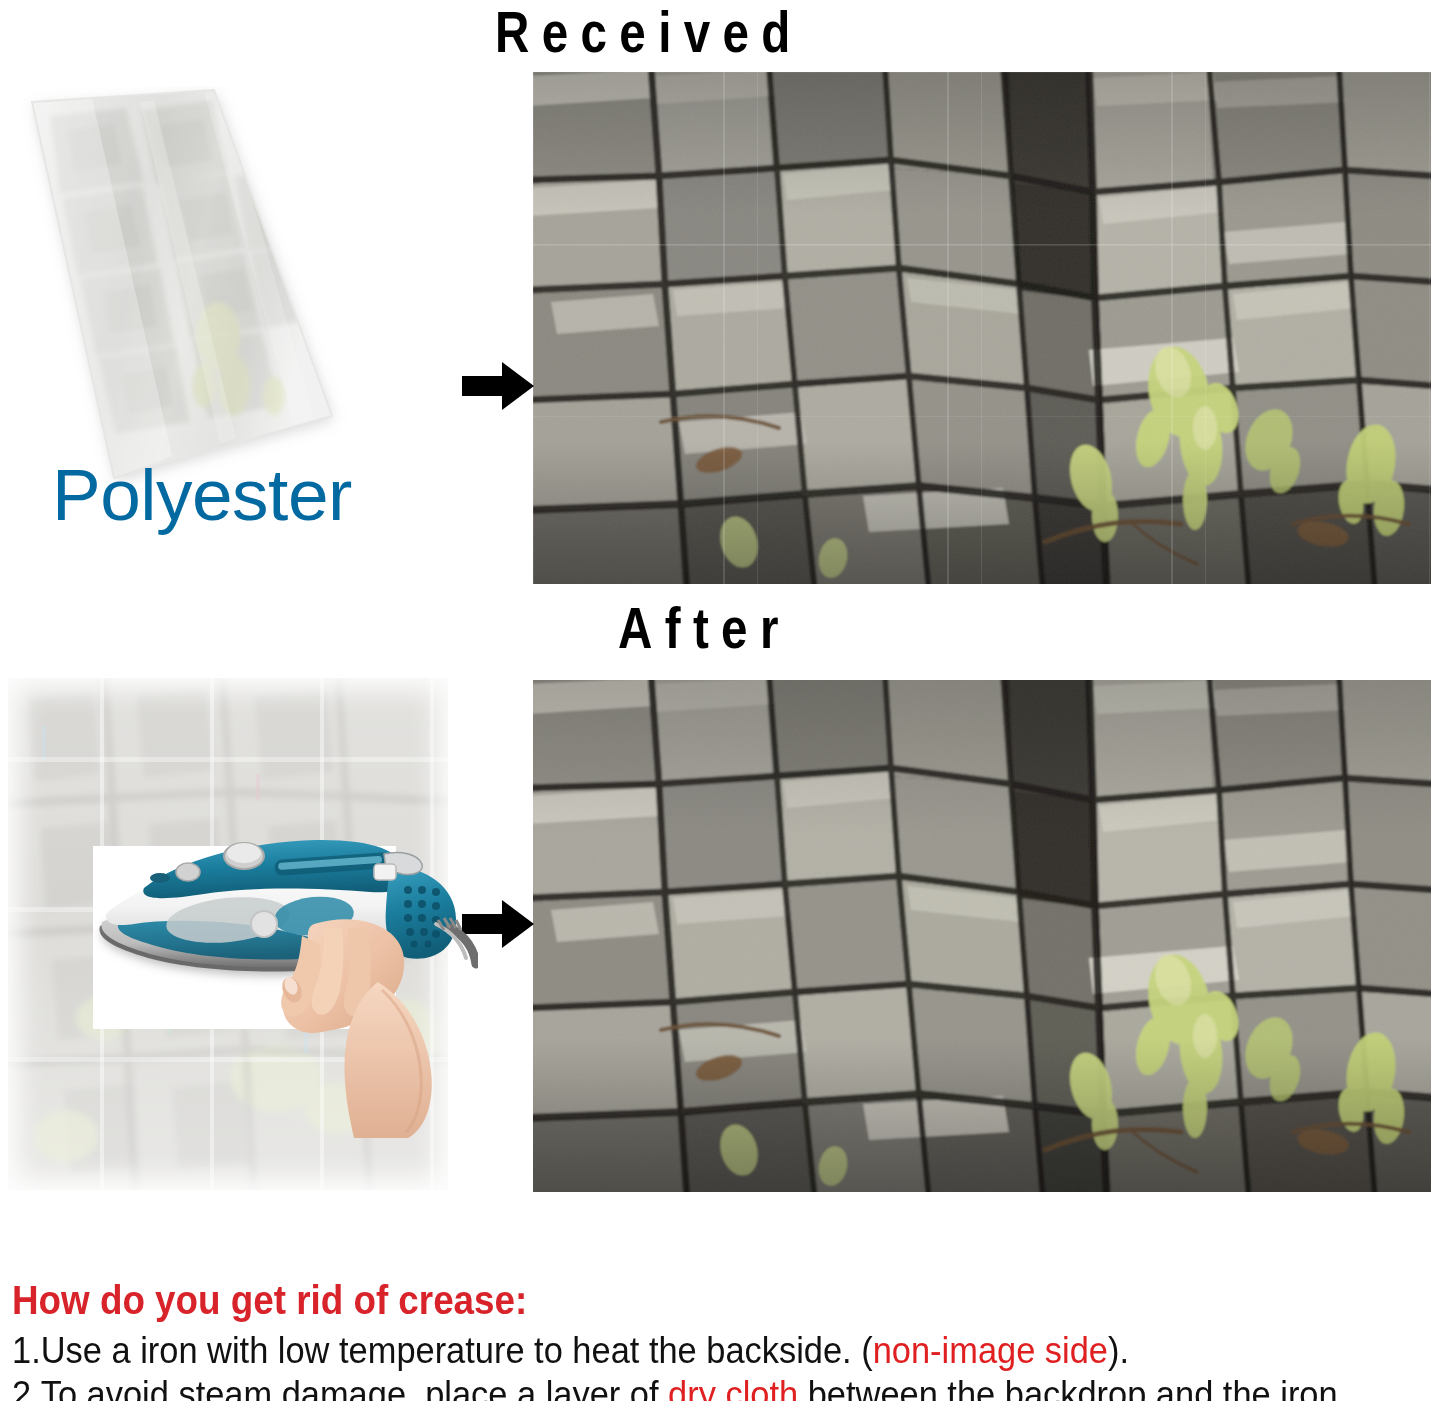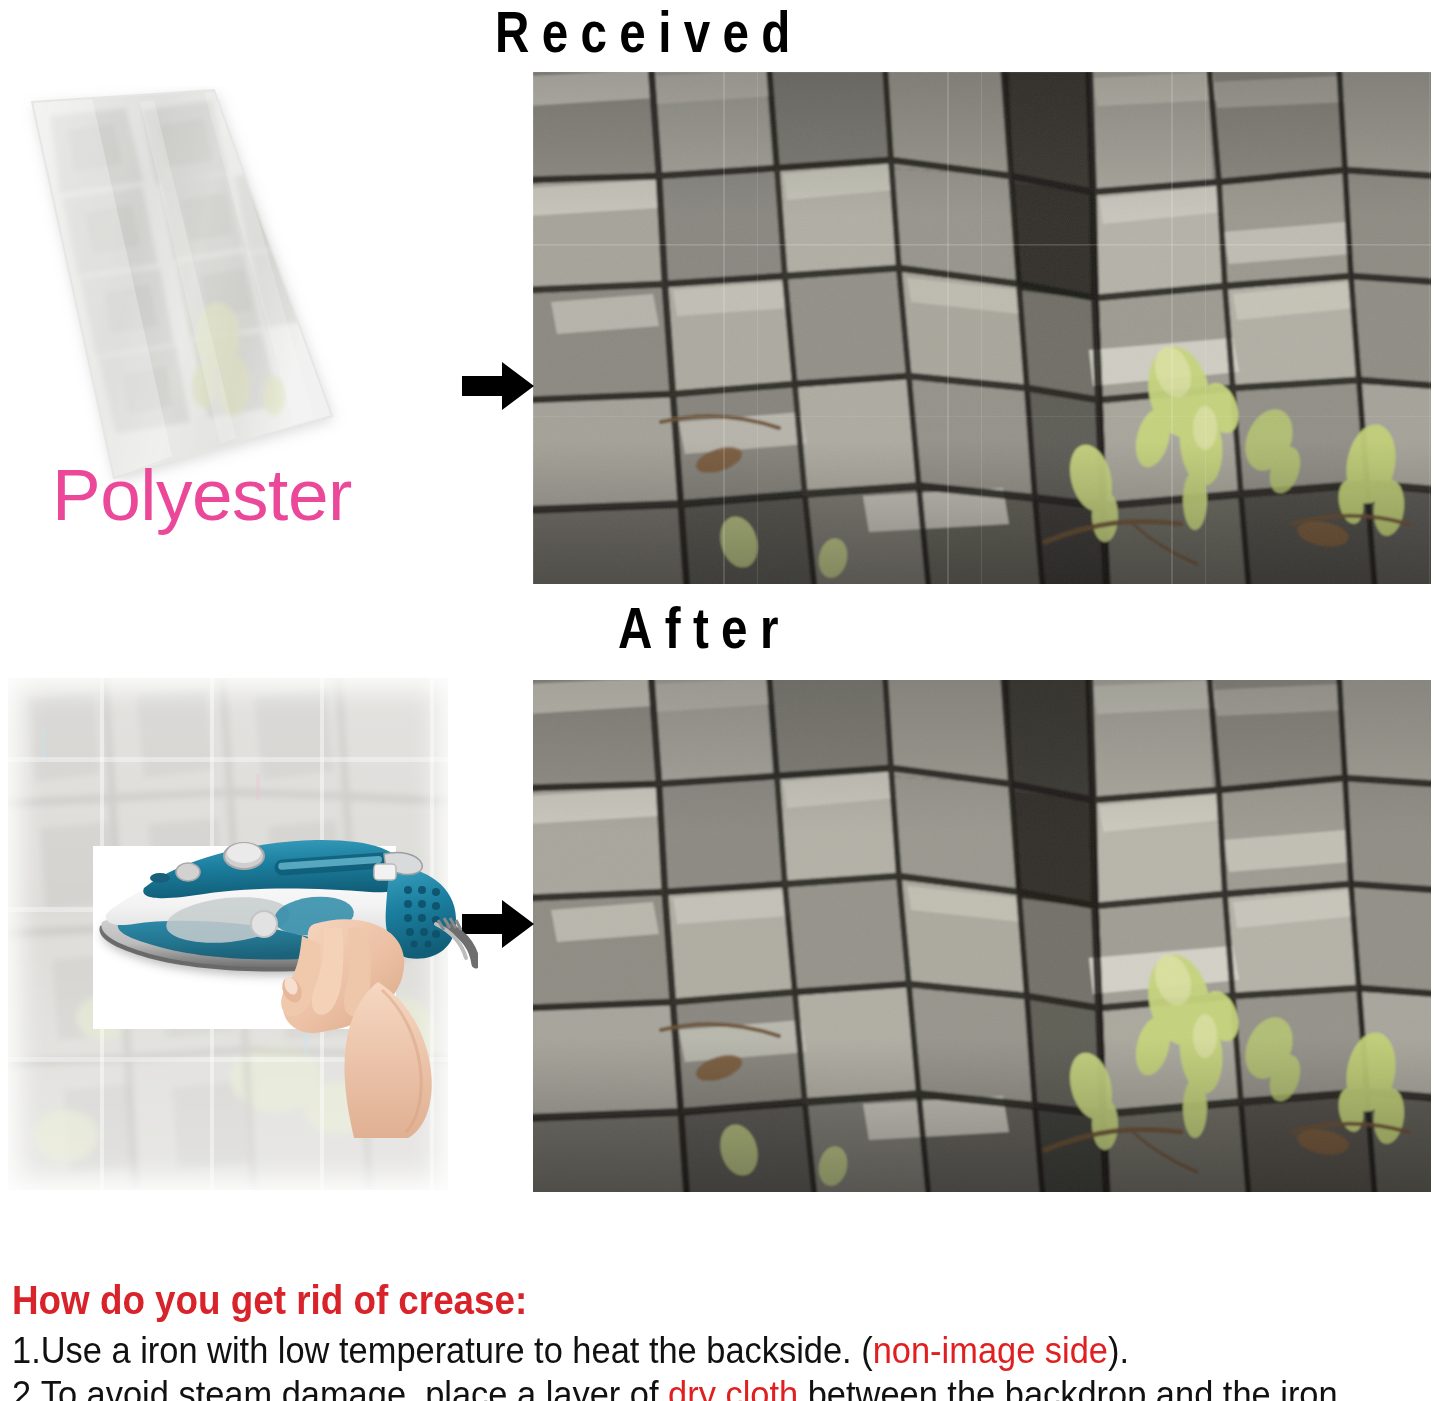--- a/index.html
+++ b/index.html
@@ -16,21 +16,21 @@
     white-space:nowrap;
     transform:scaleX(.82);
     transform-origin:left center;
   }
   #title-received{left:495px;top:-2px;font-size:58px;}
   #title-after{left:618px;top:594px;font-size:58px;}
 
   
   #polyester-label{
     position:absolute;left:52px;top:458px;
-    font-size:73px;color:#ec4899;font-weight:normal;
+    font-size:73px;color:#0369a1;font-weight:normal;
     letter-spacing:-.5px;line-height:1;white-space:nowrap;
     font-family:"Liberation Sans",sans-serif;
     z-index:6;
   }
 
   
   .arrow{position:absolute;z-index:5;}
   #arrow-top{left:462px;top:360px;width:72px;height:52px;}
   #arrow-bottom{left:462px;top:898px;width:72px;height:52px;}
 

